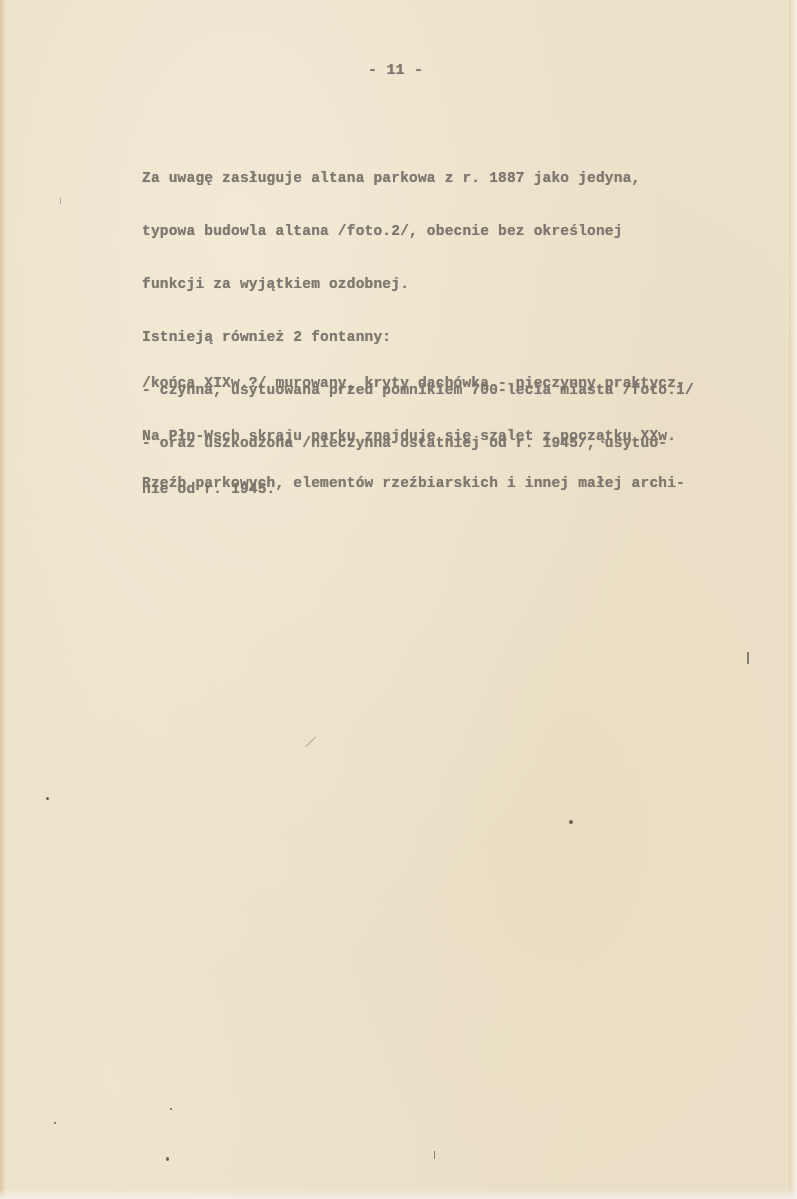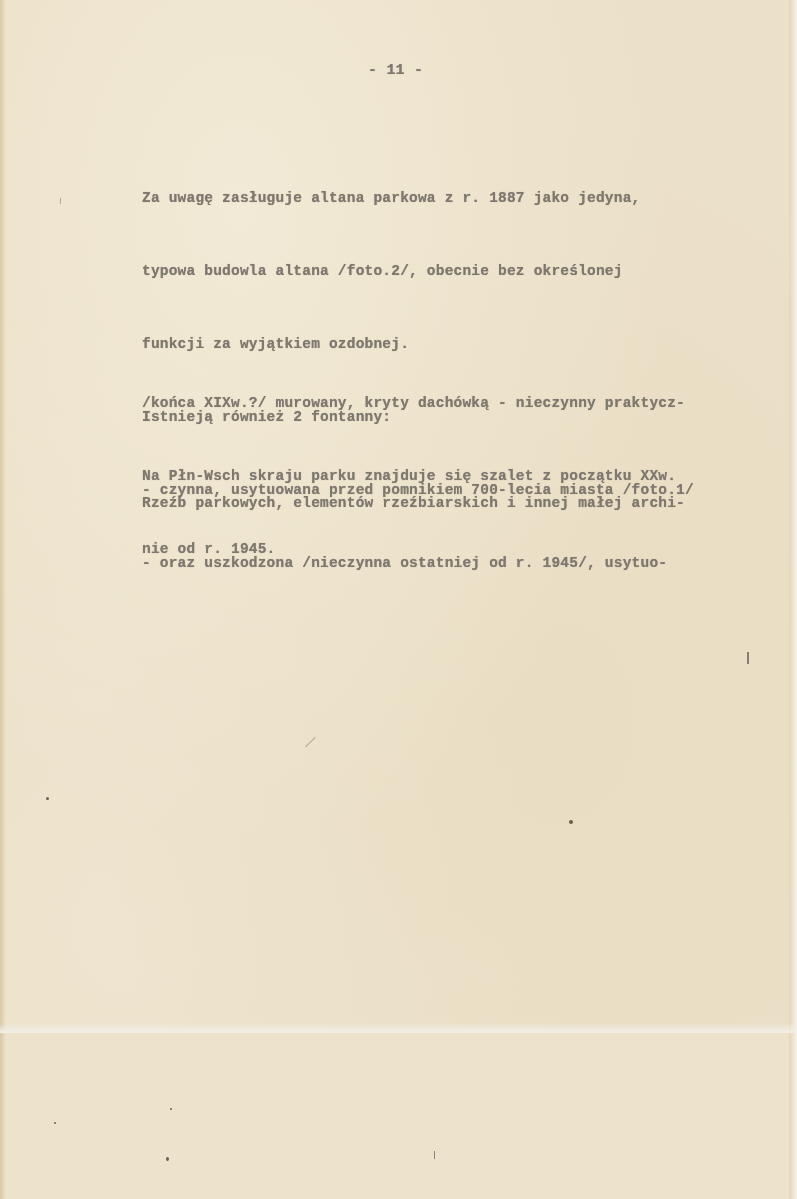--- a/index.html
+++ b/index.html
@@ -2,21 +2,21 @@
 <html><head>
 <meta charset="utf-8">
 <style>
   html, body { margin: 0; padding: 0; }
   body {
     width: 797px; height: 1199px; overflow: hidden;
     background: #ede3cd;
     position: relative;
   }
   .page {
-    position: absolute; left: 0; top: 0; width: 797px; height: 1033px;
+    position: absolute; left: 0; top: 0; width: 797px; height: 1199px;
     background:
       radial-gradient(ellipse at 30% 20%, rgba(245,238,220,0.7), rgba(0,0,0,0) 55%),
       radial-gradient(ellipse at 70% 70%, rgba(232,220,192,0.6), rgba(0,0,0,0) 60%),
       radial-gradient(ellipse at 15% 90%, rgba(240,232,212,0.6), rgba(0,0,0,0) 50%),
       #ebe0c8;
   }
   .left-edge {
     position: absolute; left: 0; top: 0; width: 6px; height: 1199px;
     background: linear-gradient(to right, #d8c7a2, rgba(235,224,200,0));
   }
@@ -33,21 +33,21 @@
     color: #7e786f;
     font-weight: bold;
     font-size: 14.5px;
     letter-spacing: 0.2px;
     white-space: pre;
     text-shadow: 0 0 0.8px rgba(90,84,78,0.6);
     position: absolute;
   }
   .page-number { left: 368px; top: 62px; font-size: 15px; }
   .para { position: absolute; left: 142px; }
-  .para .line { position: relative; height: 21px; line-height: 21px; margin-top: 20px; }
+  .para .line { position: relative; height: 21px; line-height: 21px; }
   .p1 { top: 136px; }
   .p2 { top: 341px; }
   .p3 { top: 441px; text-align: center; }
   .speck { position: absolute; background: #6e5d4e; border-radius: 50%; }
   .stroke { position: absolute; background: #8a7e72; }
 </style>
 </head>
 <body>
 
 <div class="page">

